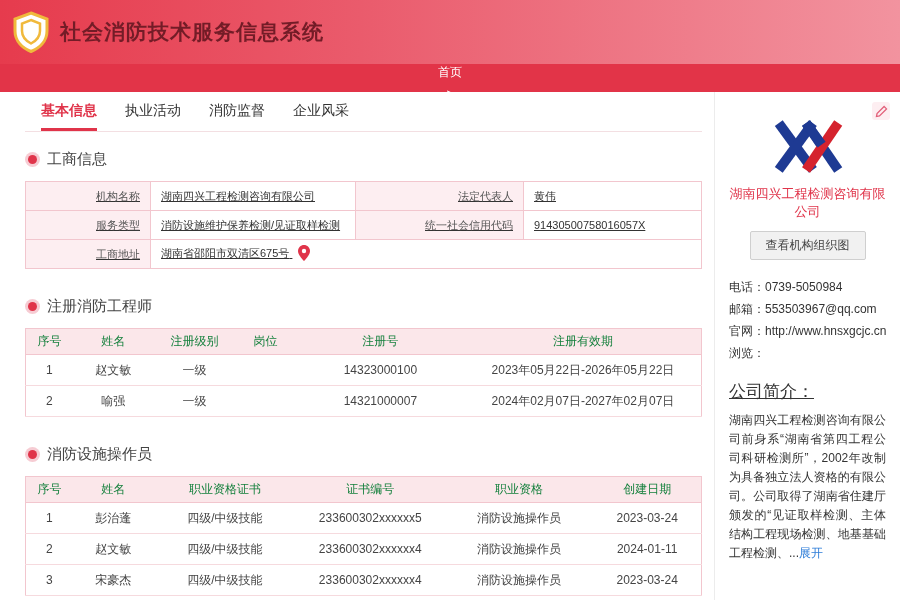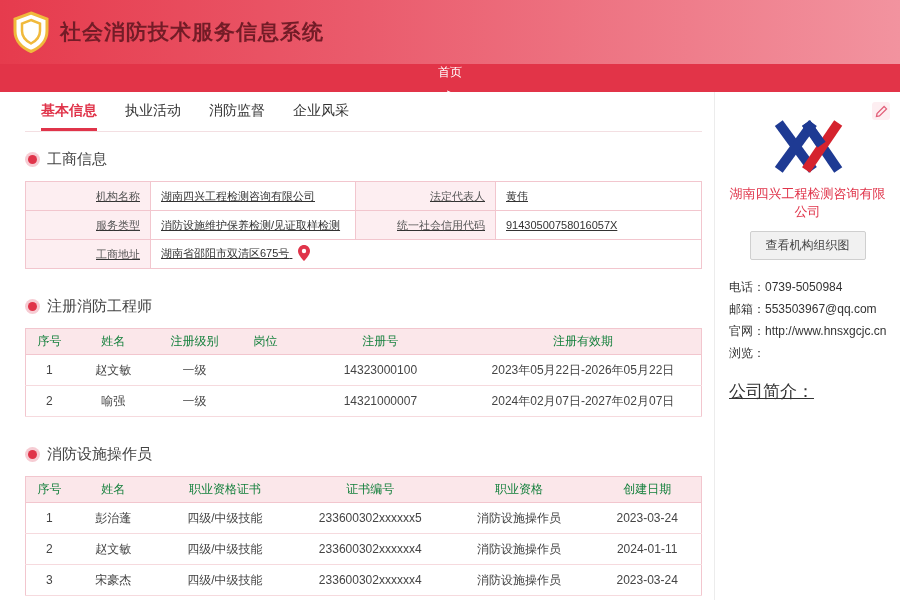--- a/index.html
+++ b/index.html
@@ -52,21 +52,21 @@
     box-shadow:0 0 0 3px #f6ccd3; margin:0 10px 0 3px; flex:none;
   }
   .section-title { font-size:15px; color:#444; }
   
   table.info-table { width:100%; border-collapse:collapse; font-size:11px; table-layout:fixed;text-decoration:underline; }
   table.info-table td { border:1px solid #f2c6ce; height:29px; padding:0 10px; }
   table.info-table td.label {
     background:#fdeef1; text-align:right; color:#555;
   }
   td.col-l1 { width:125px; } td.col-v1 { width:205px; }
-  td.col-l2 { width:140px;margin-left:19px; }
+  td.col-l2 { width:168px;margin-left:19px; }
   
   table.data-table {
     width:100%; border-collapse:collapse; font-size:12px;
     border:1px solid #f2c6ce; text-align:center; table-layout:fixed;
   }
   table.data-table th {
     background:#fbe7ea; color:#15803d; font-weight:normal;
     height:26px; border-bottom:1px solid #f2c6ce; padding:0 4px;
   }
   table.data-table td {
@@ -288,15 +288,18 @@
       <span>邮箱：</span><span>553503967@qq.com</span>
     </div>
     <div class="contact-line">
       <span>官网：</span><span>http://www.hnsxgcjc.cn</span>
     </div>
     <div class="contact-line">
       <span>浏览：</span><span></span>
     </div>
 
     <div class="profile-title">公司简介：</div>
+    <div class="profile-text">
+      <span>湖南四兴工程检测咨询有限公司前身系“湖南省第四工程公司科研检测所”，2002年改制为具备独立法人资格的有限公司。公司取得了湖南省住建厅颁发的“见证取样检测、主体结构工程现场检测、地基基础工程检测、...</span><span class="expand-link">展开</span>
+    </div>
 
   </div>
 </div>
 
 </body></html>

